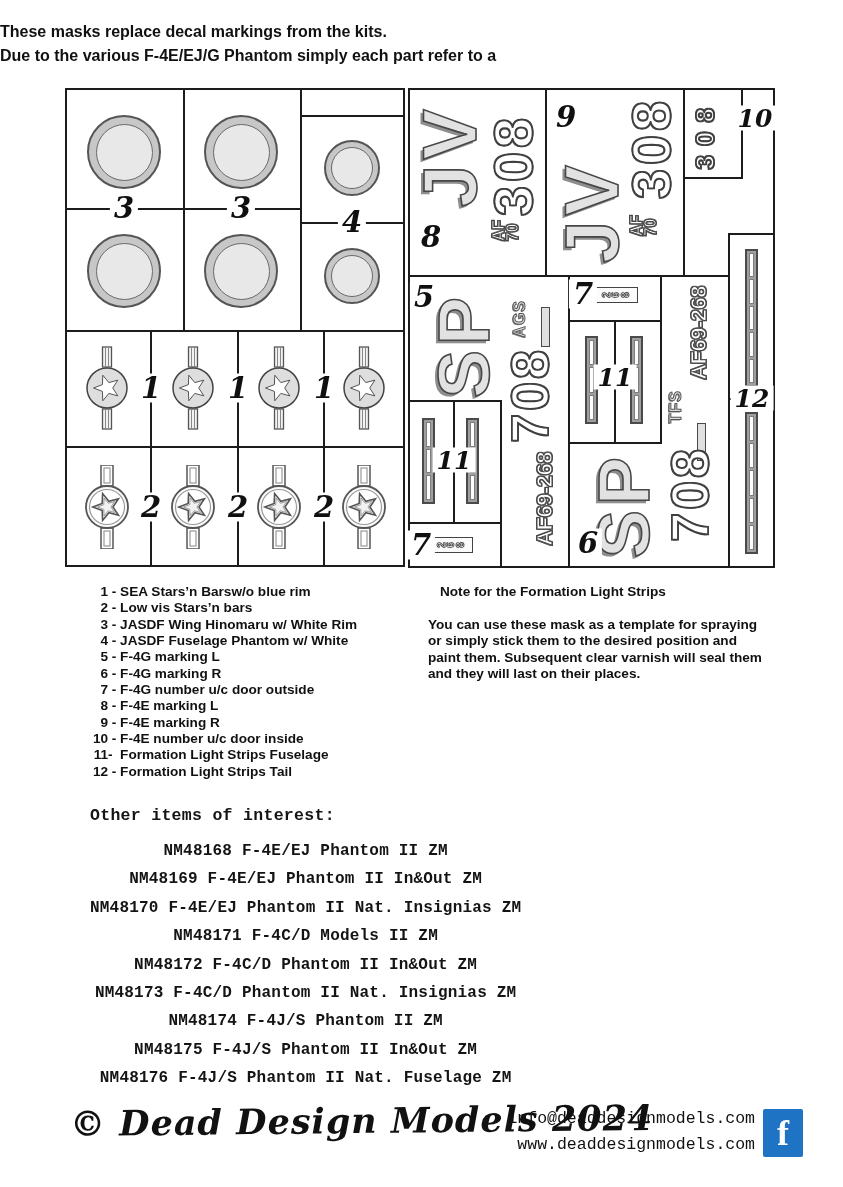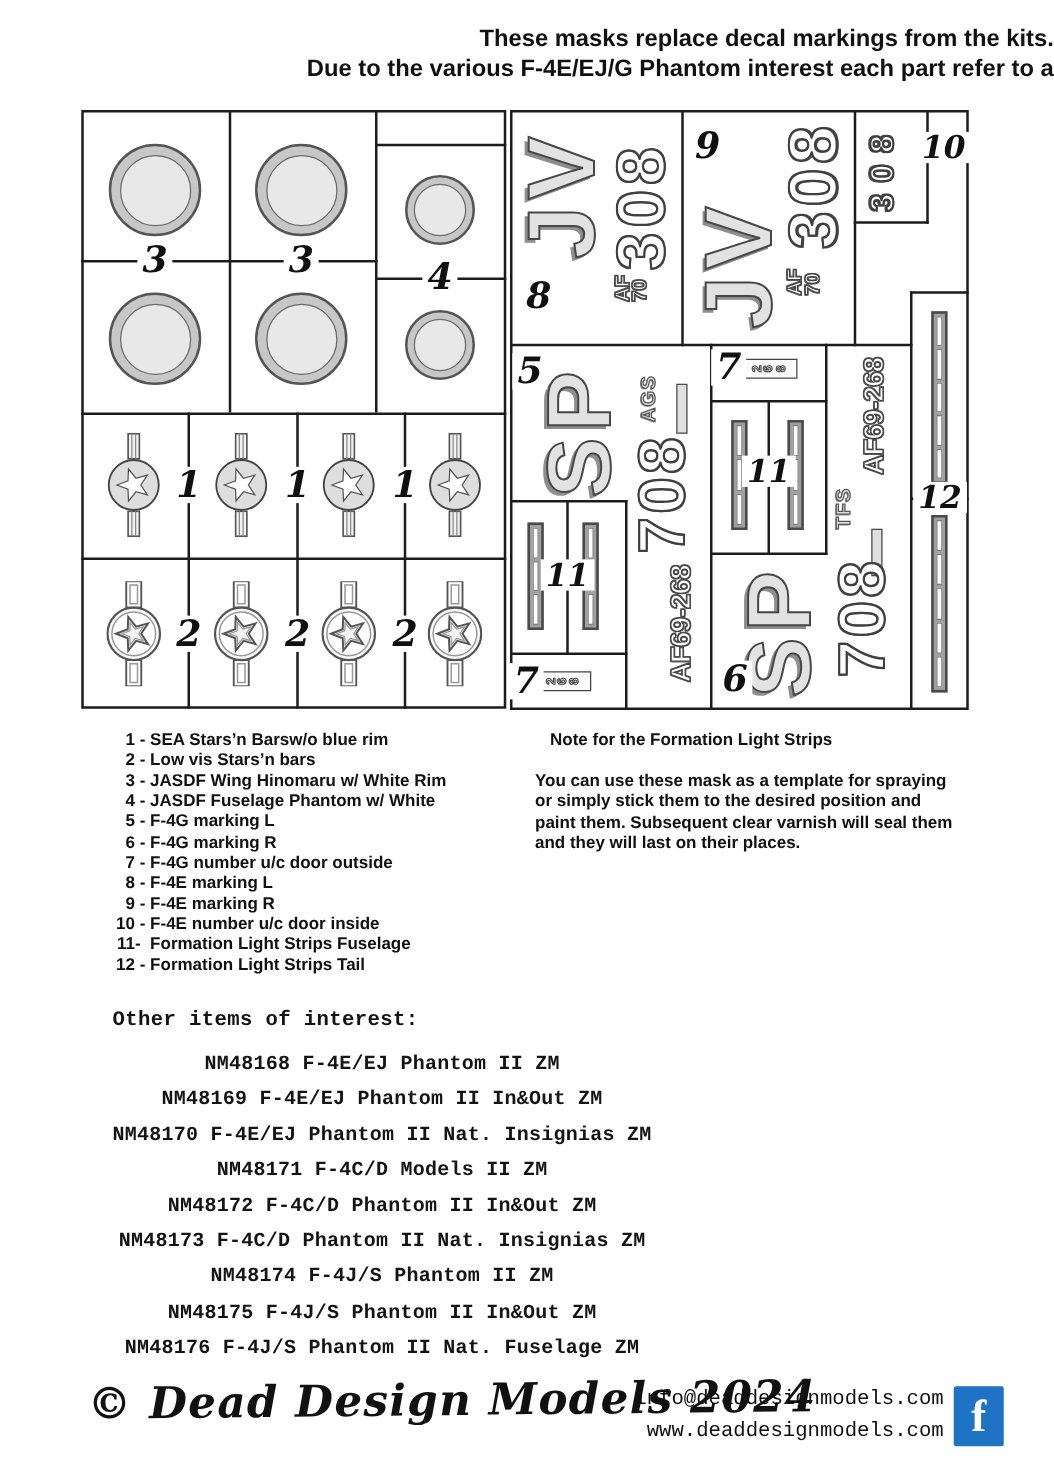--- a/index.html
+++ b/index.html
@@ -1,19 +1,19 @@
 <!DOCTYPE html>
 <html><head>
 <meta charset="utf-8">
 <style>
   html,body{margin:0;padding:0;background:#ffffff;}
   body{width:843px;height:1187px;position:relative;font-family:"Liberation Sans",sans-serif;color:#111;overflow:hidden;}
 
   
-  .hdr{position:absolute;left:0;top:20px;width:843px;text-align:right;font-weight:bold;font-size:19px;line-height:24px;}
+  .hdr{position:absolute;left:0;top:20px;width:843px;text-align:left;font-weight:bold;font-size:16px;line-height:24px;}
 
   
   .bx{position:absolute;border:2px solid #1c1c1c;box-sizing:border-box;background:transparent;}
   .ln{position:absolute;background:#1c1c1c;}
 
   
   .plabel{position:absolute;transform:translate(-50%,-50%);background:#fff;padding:0 4px;
           font-family:"DejaVu Serif",serif;font-style:italic;font-weight:bold;font-size:29px;line-height:1;color:#101010;}
   .plabel.sm{font-size:25px;}
 
@@ -94,21 +94,21 @@
       <circle r="21" fill="#fafafa" stroke="#555" stroke-width="1.8"></circle>
       <circle r="17.5" fill="#fff" stroke="#999" stroke-width="1.2"></circle>
       <polygon transform="scale(1.05)" points="-13.5,0 -4.6,-3.4 -4.2,-12.8 1.8,-5.4 10.9,-7.9 5.7,0 10.9,7.9 1.8,5.4 -4.2,12.8 -4.6,3.4" fill="#f2f2f2" stroke="#555" stroke-width="1.5"></polygon>
       <polygon transform="scale(0.7)" points="-13.5,0 -4.6,-3.4 -4.2,-12.8 1.8,-5.4 10.9,-7.9 5.7,0 10.9,7.9 1.8,5.4 -4.2,12.8 -4.6,3.4" fill="none" stroke="#999" stroke-width="1.4"></polygon>
     </g>
   </defs>
 </svg>
 
 <div class="hdr">
   <div>These masks replace decal markings from the kits.</div>
-  <div>Due to the various F-4E/EJ/G Phantom interest each part refer to a</div>
+  <div>Due to the various F-4E/EJ/G Phantom simply each part refer to a</div>
 </div>
 
 <div>
 
   <div class="bx" style="left:65px;top:88px;width:340px;height:479px"></div>
   <div class="bx" style="left:408px;top:88px;width:367px;height:480px"></div>
 
   <div class="ln" style="left:183px;top:88px;width:2px;height:242px"></div>
   <div class="ln" style="left:300px;top:88px;width:2px;height:242px"></div>
   <div class="ln" style="left:300px;top:115px;width:105px;height:2px"></div>

